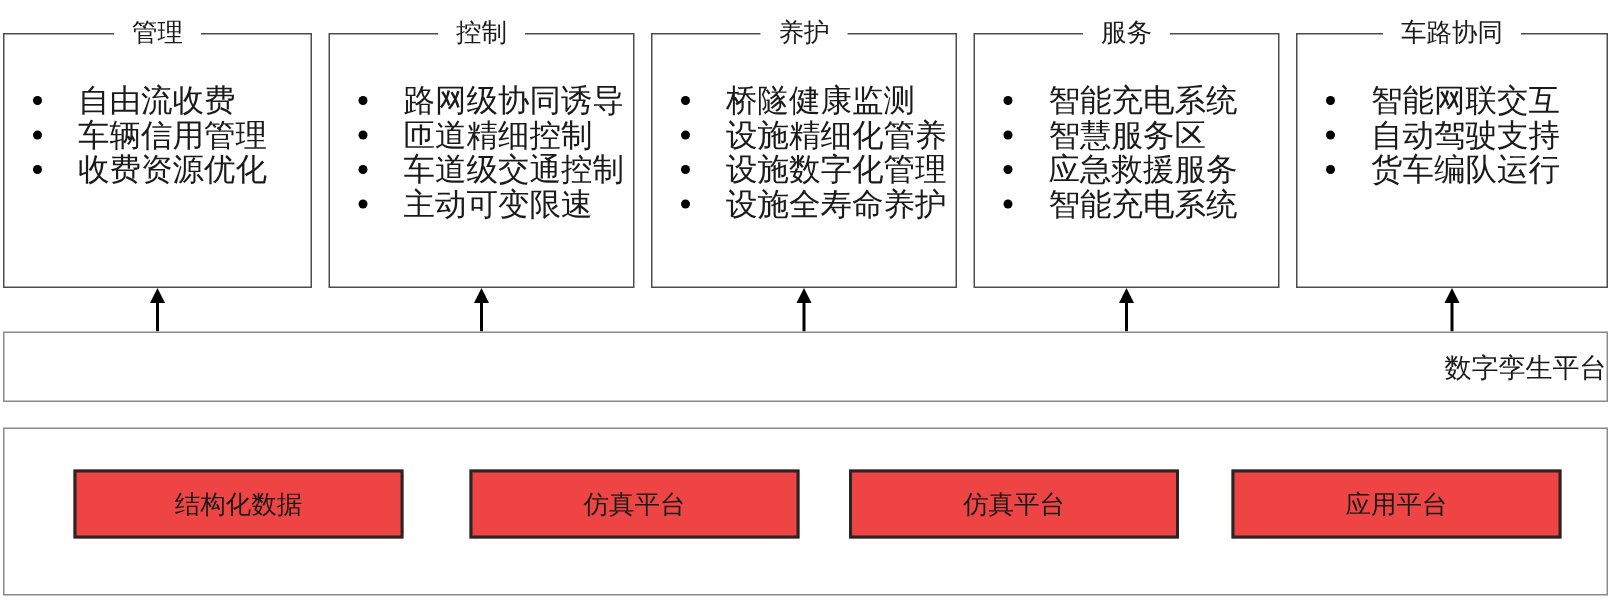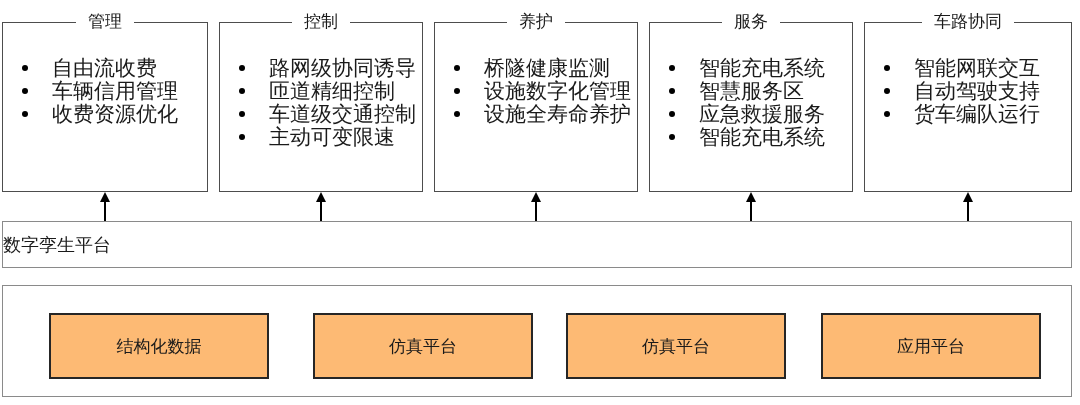--- a/index.html
+++ b/index.html
@@ -122,21 +122,21 @@
     width: 1070px;
     box-sizing: border-box;
     border: 1px solid #8a8a8a;
     background: #ffffff;
   }
   #platform-band {
     top: 221px;
     height: 47px;
     display: flex;
     align-items: center;
-    justify-content: flex-start;
+    justify-content: flex-end;
   }
   .band-label {
     font-size: 18px;
     line-height: 22px;
   }
 
   
   #resource-band {
     top: 285px;
     height: 112px;
@@ -144,24 +144,24 @@
   .resource-row {
     position: absolute;
     left: 0;
     top: 27px;
     width: 100%;
     height: 53px;
   }
   .resource-box {
     position: absolute;
     top: 0;
-    height: 66px;
+    height: 46px;
     box-sizing: border-box;
     border: 2px solid #262626;
-    background: #fdba74;
+    background: #ef4444;
     display: flex;
     align-items: center;
     justify-content: center;
     font-size: 17px;
   }
 </style>
 </head>
 <body>
 
 <div id="canvas">
@@ -210,20 +210,24 @@
       </div>
     </div>
 
     <div class="group" style="left:434px; width:204px;">
       <div class="group-frame"></div>
       <div class="group-title">养护</div>
       <div class="group-items">
         <div class="item">
           <span class="bullet"></span>
           <span class="item-label">桥隧健康监测</span>
+        </div>
+        <div class="item">
+          <span class="bullet"></span>
+          <span class="item-label">设施精细化管养</span>
         </div>
         <div class="item">
           <span class="bullet"></span>
           <span class="item-label">设施数字化管理</span>
         </div>
         <div class="item">
           <span class="bullet"></span>
           <span class="item-label">设施全寿命养护</span>
         </div>
       </div>

